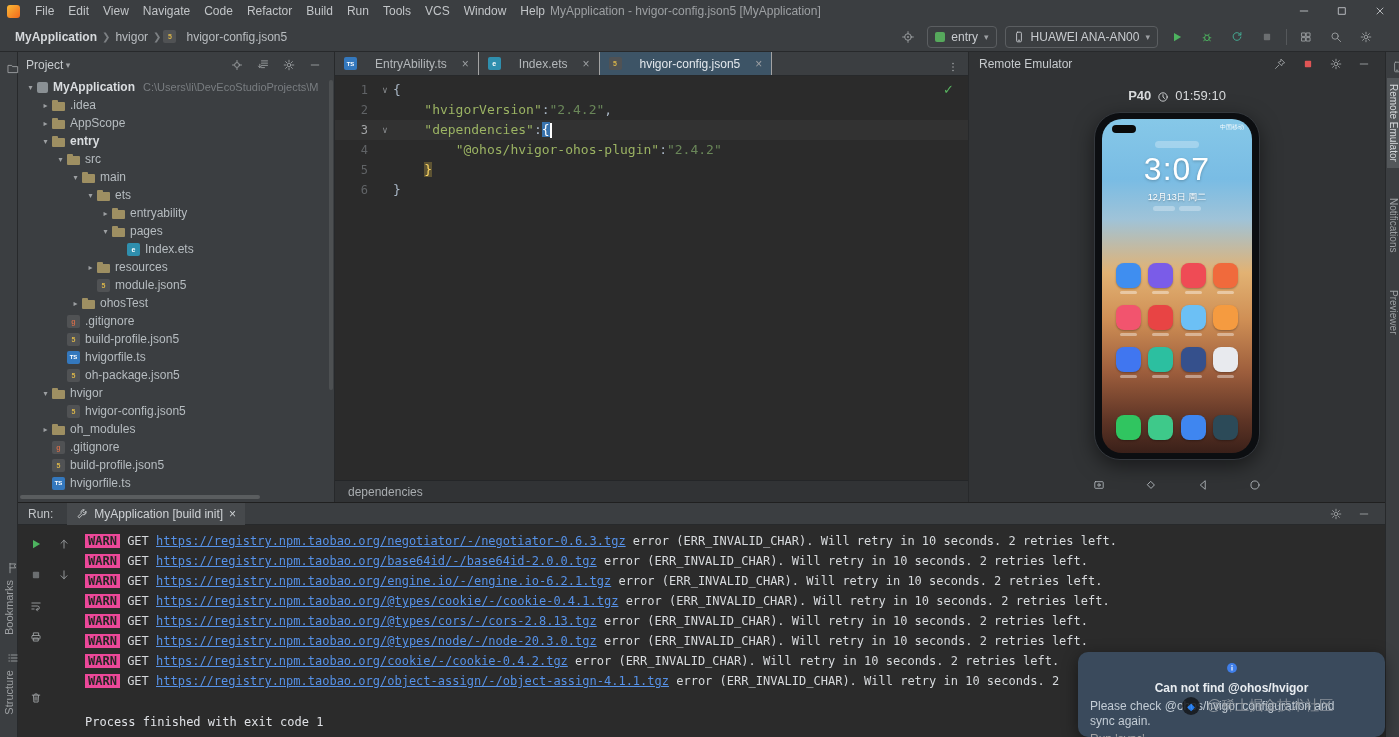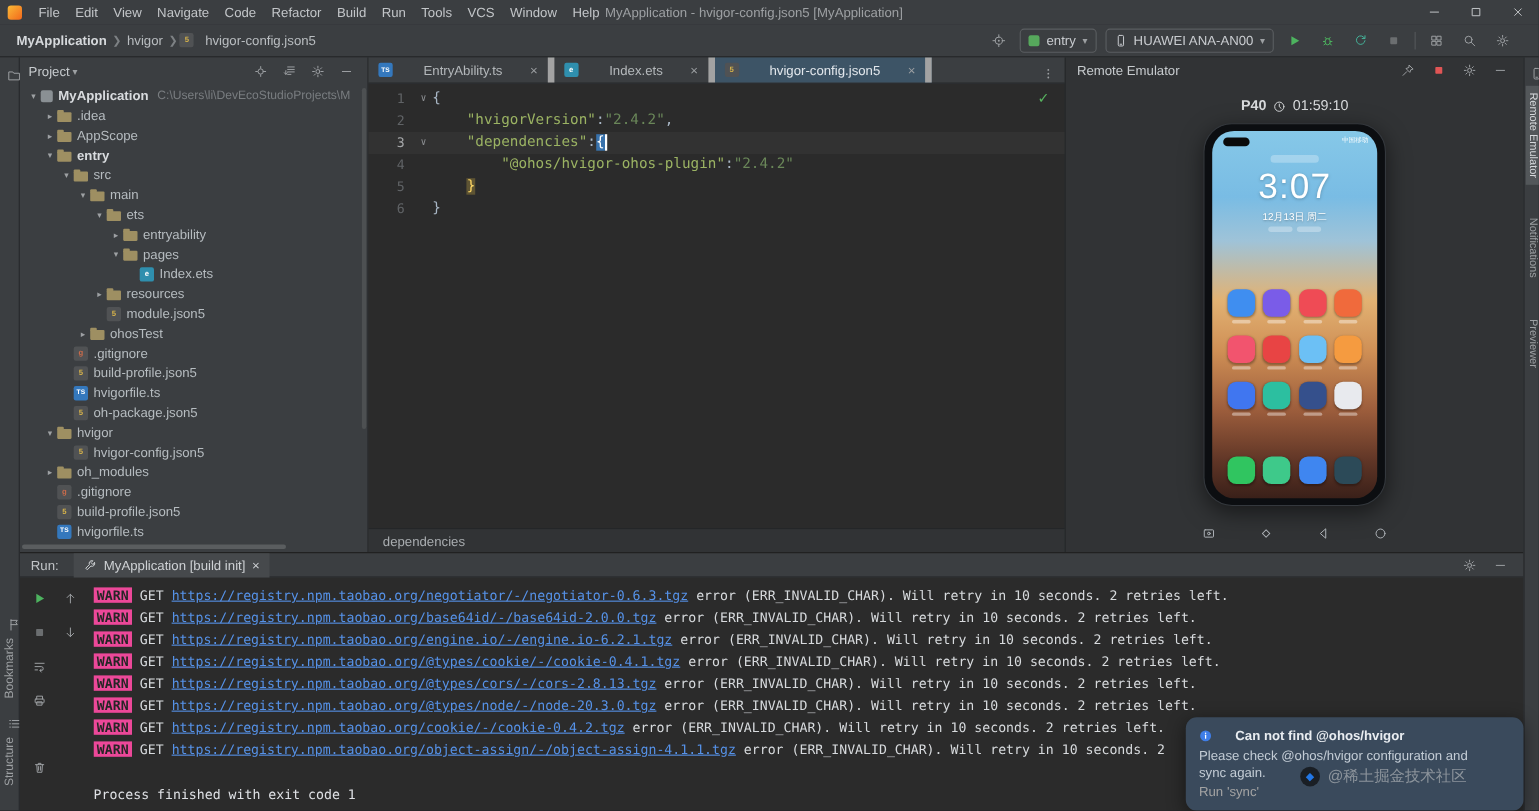--- a/index.html
+++ b/index.html
@@ -60,21 +60,21 @@
   .ti.ts   { background:#3478bd; color:#fff; font-size:6px; }
   .ti.ets  { background:#2f8fae; color:#fff; font-size:7px; }
   .ti.json { background:#505254; color:#d8b44a; font-size:7px; }
   .ti.git  { background:#505254; color:#c96b4b; font-size:7px; }
   .hscroll { position:absolute; left:2px; bottom:3px; width:240px; height:4px; background:#5a5d5f; border-radius:2px; }
   .vscroll { position:absolute; right:1px; top:28px; width:4px; height:310px; background:#55585a; border-radius:2px; opacity:.7; }
 
   
   .editor { position:absolute; left:335px; top:52px; width:633px; height:450px; background:#2b2b2b; }
   .tabs { height:24px; background:#3b3e41; display:flex; align-items:stretch; border-bottom:1px solid #27292b; position:relative; }
-  .tab { display:flex; align-items:center; padding:0 9px; font-size:12px; color:#b4b8bb; gap:23px; border-right:6px solid #a3a3a3; cursor:default; }
+  .tab { display:flex; align-items:center; padding:0 9px; font-size:12px; color:#b4b8bb; gap:13px; border-right:1px solid #a3a3a3; cursor:default; }
   .tab.active { background:#3d5466; color:#e2e7ec; }
   .tab .x { color:#9da0a3; font-size:12px; margin-left:2px; }
   .tabs-more { position:absolute; right:4px; top:4px; }
   .code { position:absolute; top:24px; bottom:22px; left:0; right:0; font-family:"DejaVu Sans Mono",monospace; font-size:13px; padding-top:4px; }
   .code-row { display:flex; height:20px; line-height:20px; }
   .code-row.current { background:#323232; }
   .ln { width:42px; text-align:right; padding-right:9px; color:#606366; flex:none; font-size:12px; }
   .code-row.current .ln { color:#a4a6a8; }
   .fold { width:16px; text-align:center; color:#8a8d90; font-size:9px; flex:none; }
   .src { white-space:pre; }
@@ -123,21 +123,21 @@
   .rt-col.c1 { left:7px; }
   .rt-col.c2 { left:35px; }
   .rt-trash { margin-top:30px; }
   .console { position:absolute; left:67px; top:6px; right:0; bottom:0; font-family:"DejaVu Sans Mono",monospace; font-size:12px; line-height:20px; color:#d7dadd; white-space:nowrap; overflow:hidden; }
   .warn-badge { background:#ec4899; color:#262626; font-weight:bold; padding:0 3px; }
   .url { color:#5692e8; text-decoration:underline; }
   .process-line { margin-top:21px; color:#dfe1e5; }
 
   
   .notification { position:absolute; left:1078px; top:652px; width:307px; height:85px; background:#3a4a5c; border-radius:10px; box-shadow:0 4px 16px rgba(0,0,0,.45); padding:10px 12px 8px 12px; font-size:12px; z-index:20; }
-  .notif-head { display:flex; align-items:center; gap:21px; }
+  .notif-head { display:flex; align-items:center; gap:7px;flex-direction:column; }
   .notif-title { color:#e9edf1; font-weight:bold; }
   .notif-body { color:#c3ccd5; margin-top:4px; line-height:15px; width:250px; }
   .notif-link { color:#a3a3a3; margin-top:3px; display:inline-block; }
 
   
   .watermark { position:absolute; left:1182px; top:697px; display:flex; align-items:center; gap:7px; z-index:30; opacity:.85; }
   .wm-logo { width:18px; height:18px; border-radius:50%; background:#15181c; color:#1e80ff; font-size:10px; display:flex; align-items:center; justify-content:center; }
   .wm-text { color:#9aa0a6; font-size:14px; }
 </style>
 </head>

